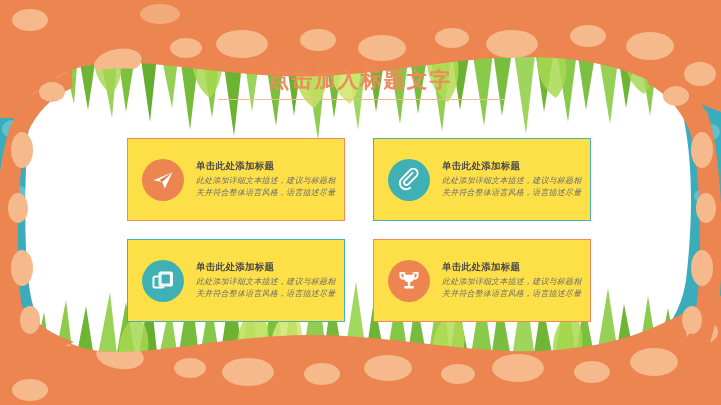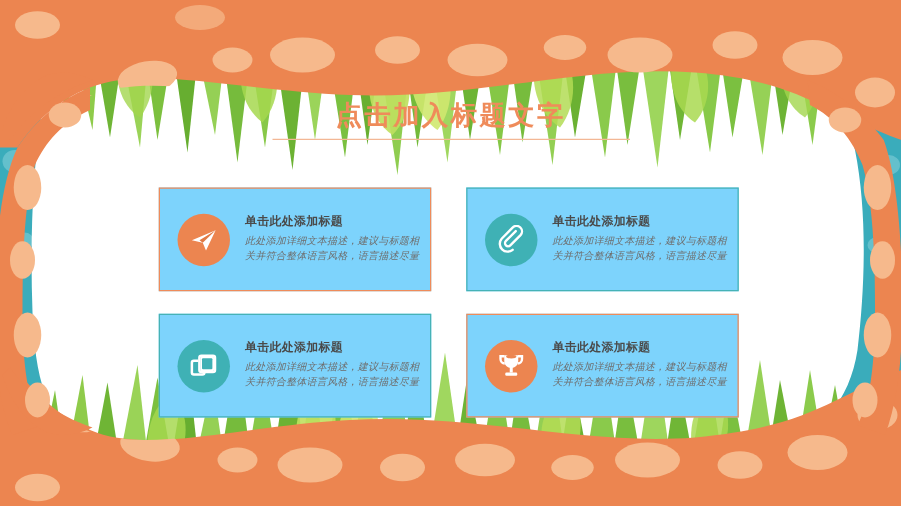--- a/index.html
+++ b/index.html
@@ -36,21 +36,21 @@
   .frame-svg {
     position: absolute;
     inset: 0;
     width: 721px;
     height: 405px;
   }
   
   .content {
     position: absolute;
     left: 0;
-    top: 12px;
+    top: 0;
     width: 721px;
     height: 344px;
     z-index: 6;
     pointer-events: none;
   }
   .content > * { pointer-events: auto; }
 
   .page-title {
     position: absolute;
     left: 0;
@@ -78,21 +78,21 @@
     width: 464px;
     height: 184px;
     display: grid;
     grid-template-columns: 218px 218px;
     grid-template-rows: 83px 83px;
     column-gap: 28px;
     row-gap: 18px;
   }
   .card {
     border: 1.5px solid #ef8b5a;
-    background: #7dd3fc;
+    background: #fde047;
     display: flex;
     align-items: center;
     padding: 0 0 0 14px;
     box-sizing: border-box;
   }
   .card.teal { border-color: #46b2b6; }
 
   .icon-circle {
     flex: 0 0 auto;
     width: 42px;

